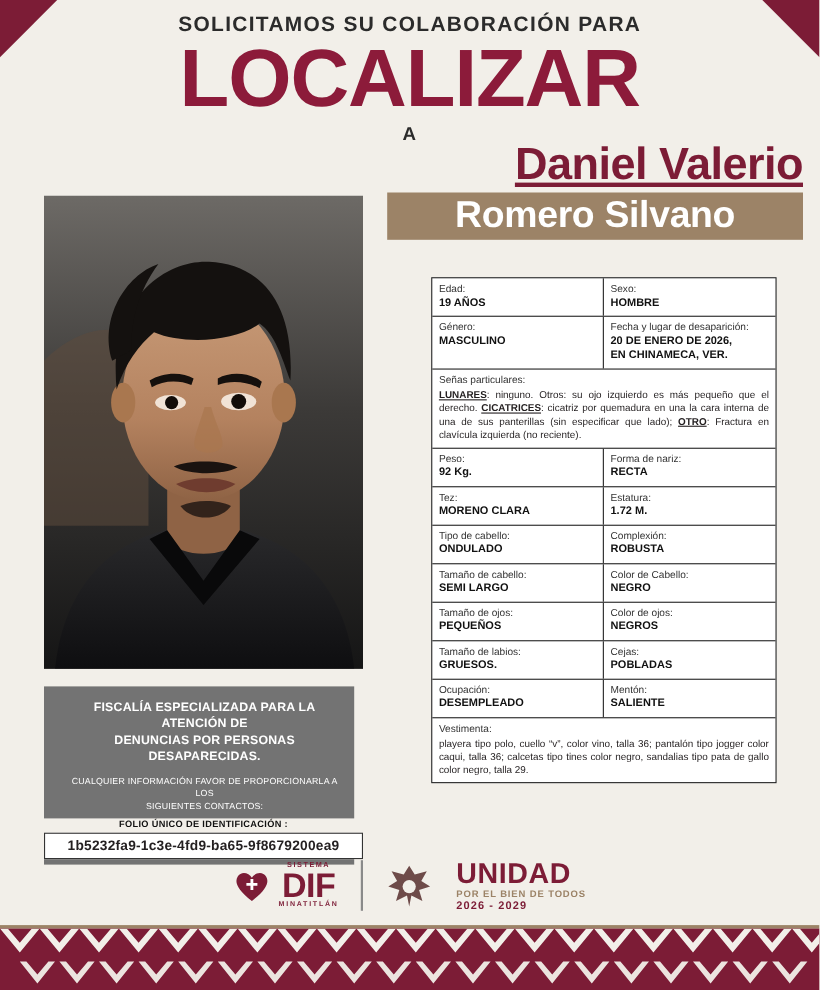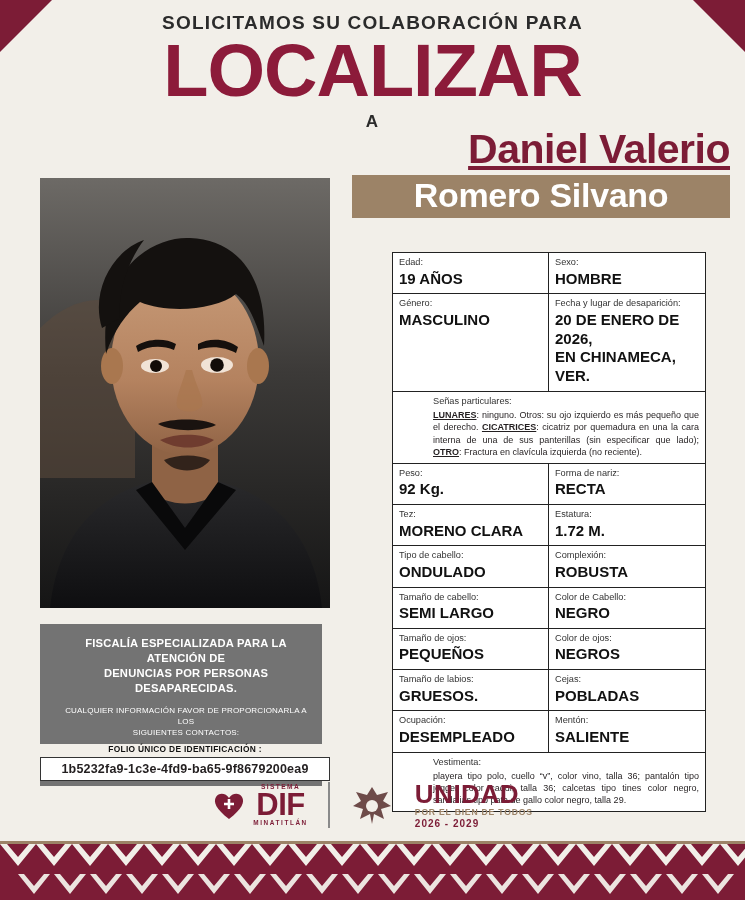--- a/index.html
+++ b/index.html
@@ -57,23 +57,23 @@
   .table{
     position:absolute;left:392px;top:252px;width:312px;
     border:1px solid #222;background:#fff;z-index:3;
     font-size:9.2px;line-height:1.25;
   }
   .trow{display:flex;border-bottom:1px solid #222;}
   .trow:last-child{border-bottom:none;}
   .cell{padding:4px 6px 5px 6px;box-sizing:border-box;}
   .cell.half{width:50%;}
   .cell.half.left{border-right:1px solid #222;}
-  .cell.full{width:100%;margin-left:34px;}
+  .cell.full{width:100%;}
   .lab{color:#333;font-size:9.2px;}
-  .val{font-weight:bold;font-size:15px;color:#111;margin-top:1px;}
+  .val{font-weight:bold;font-size:10px;color:#111;margin-top:1px;}
   .val .ln{display:block;}
   .senas-body{font-size:9px;line-height:1.35;text-align:justify;margin-top:2px;}
   .u{text-decoration:underline;font-weight:bold;}
   .vest-body{font-size:9px;line-height:1.35;text-align:justify;margin-top:2px;}
 
   
   .contact{
     position:absolute;left:40px;top:624px;width:282px;
     background:#737373;color:#fff;z-index:3;
     padding:12px 10px 10px 20px;box-sizing:border-box;text-align:center;

